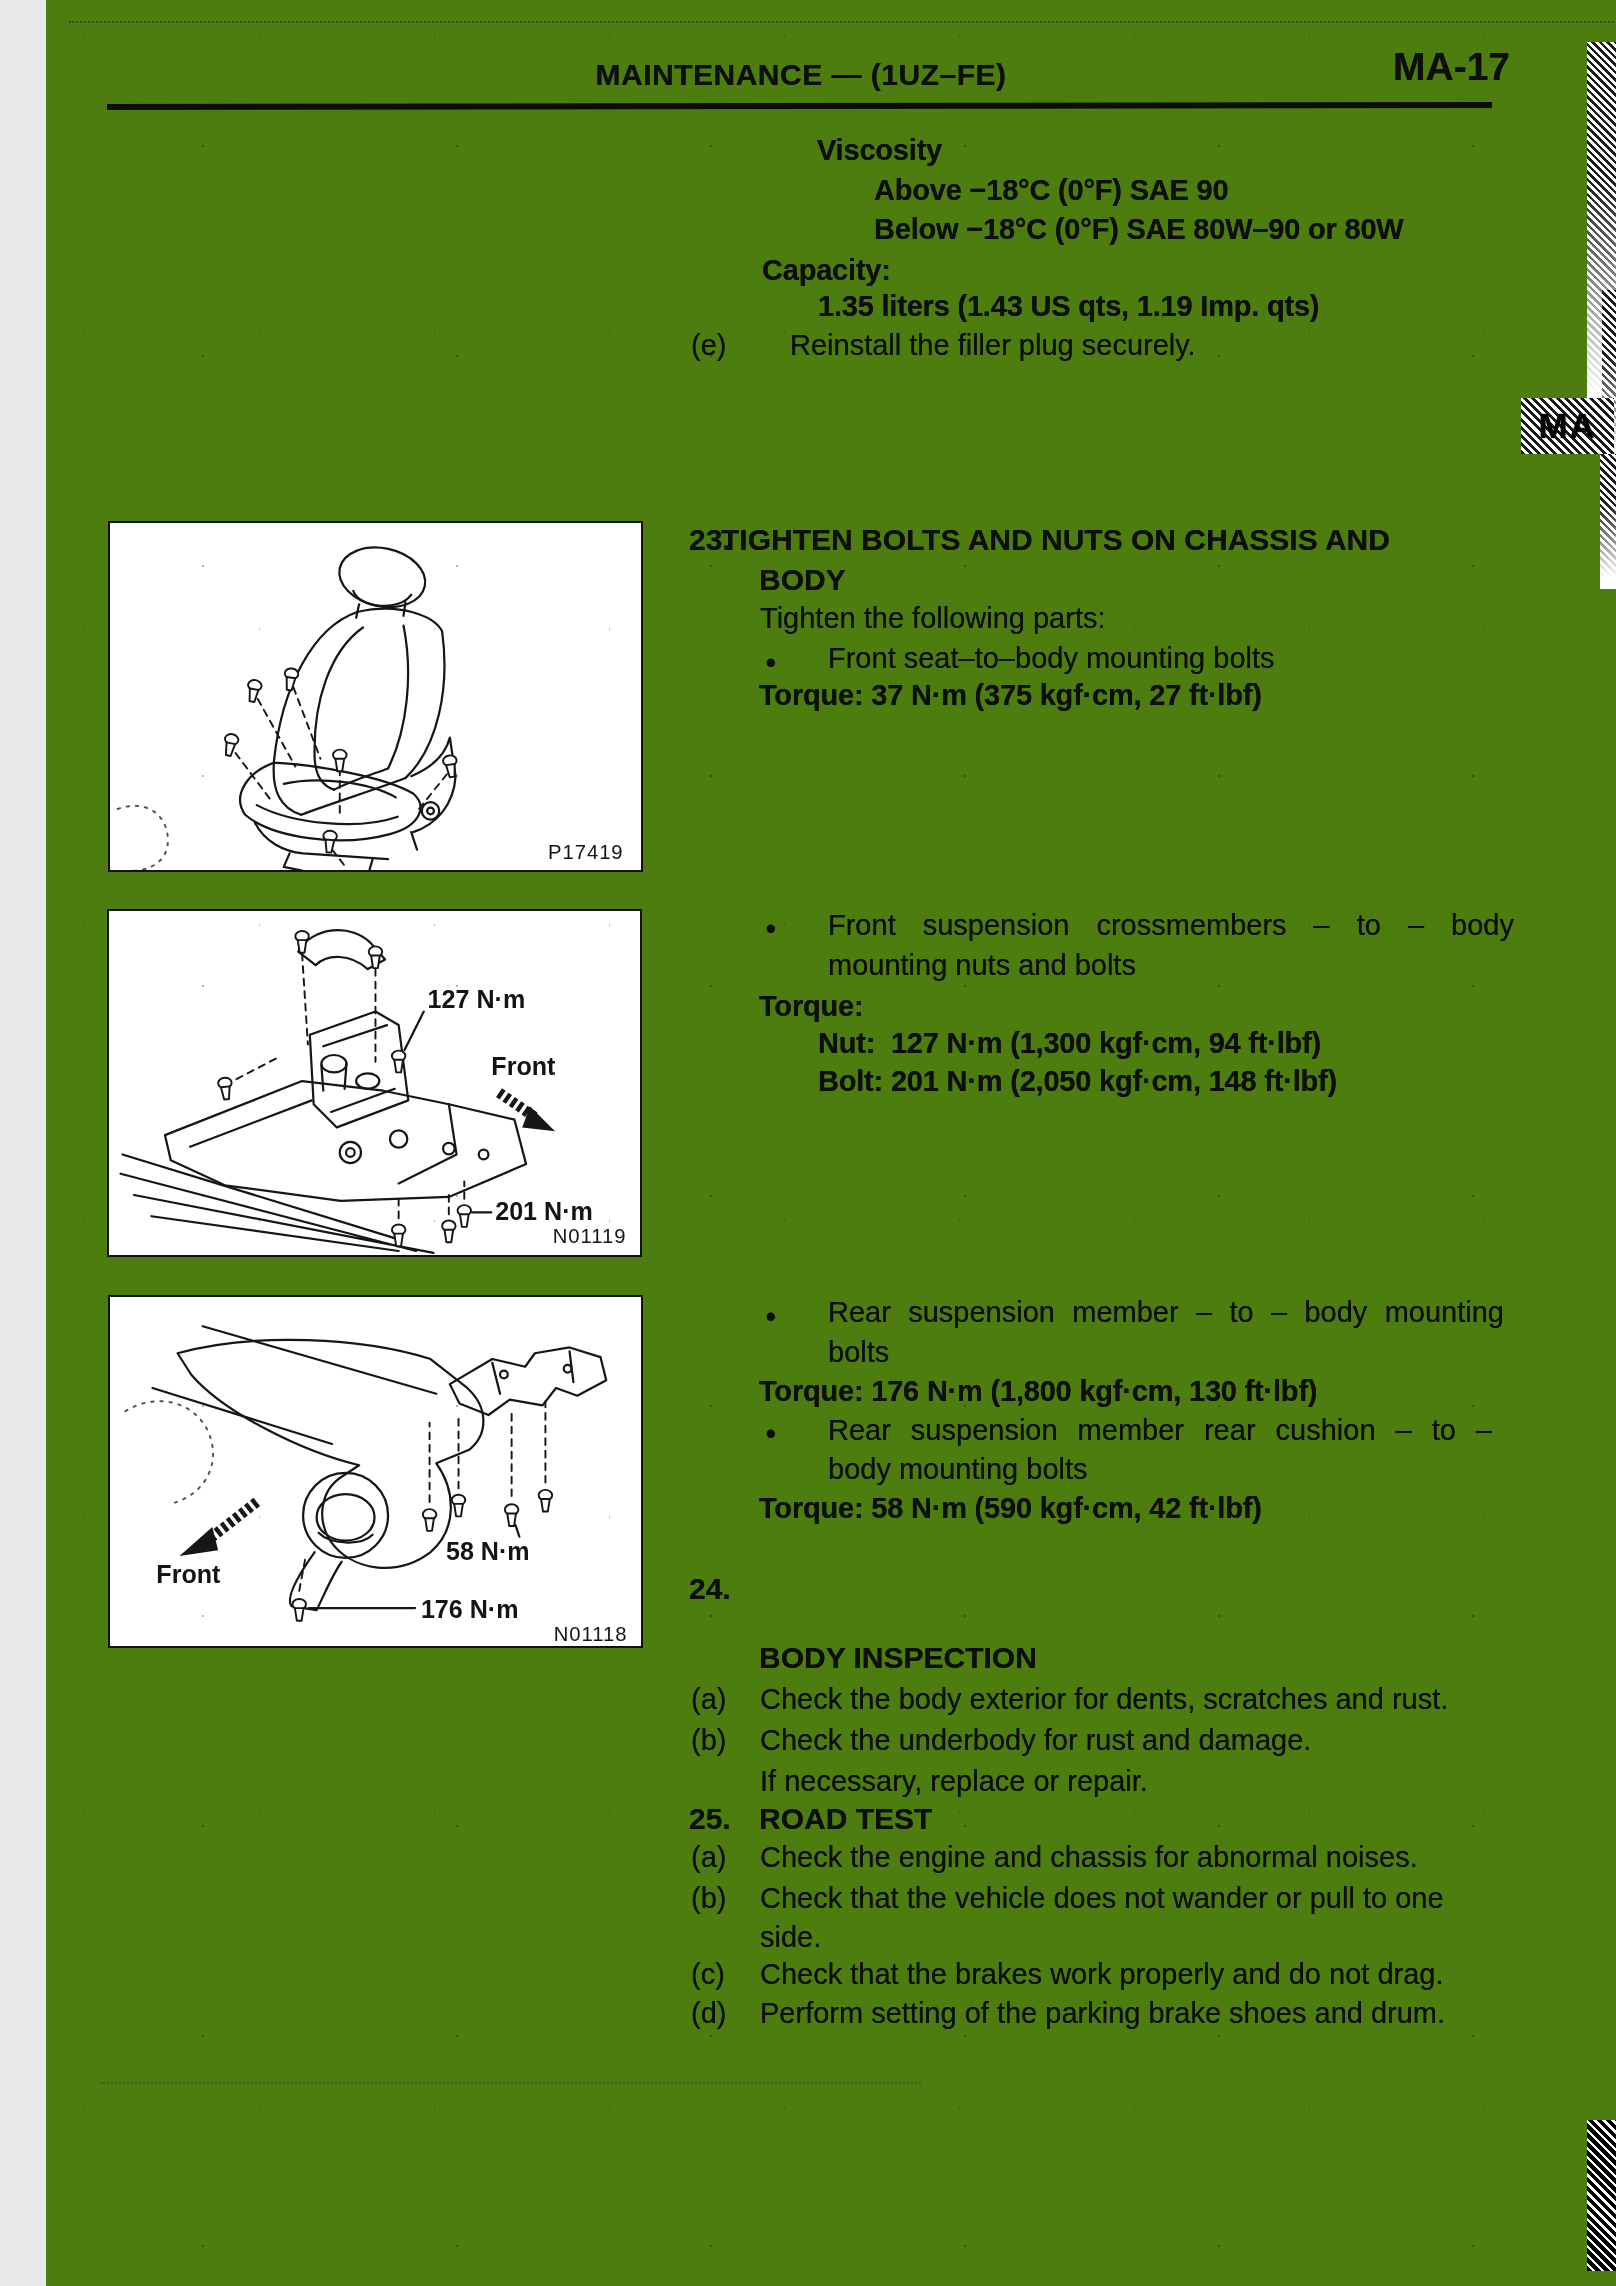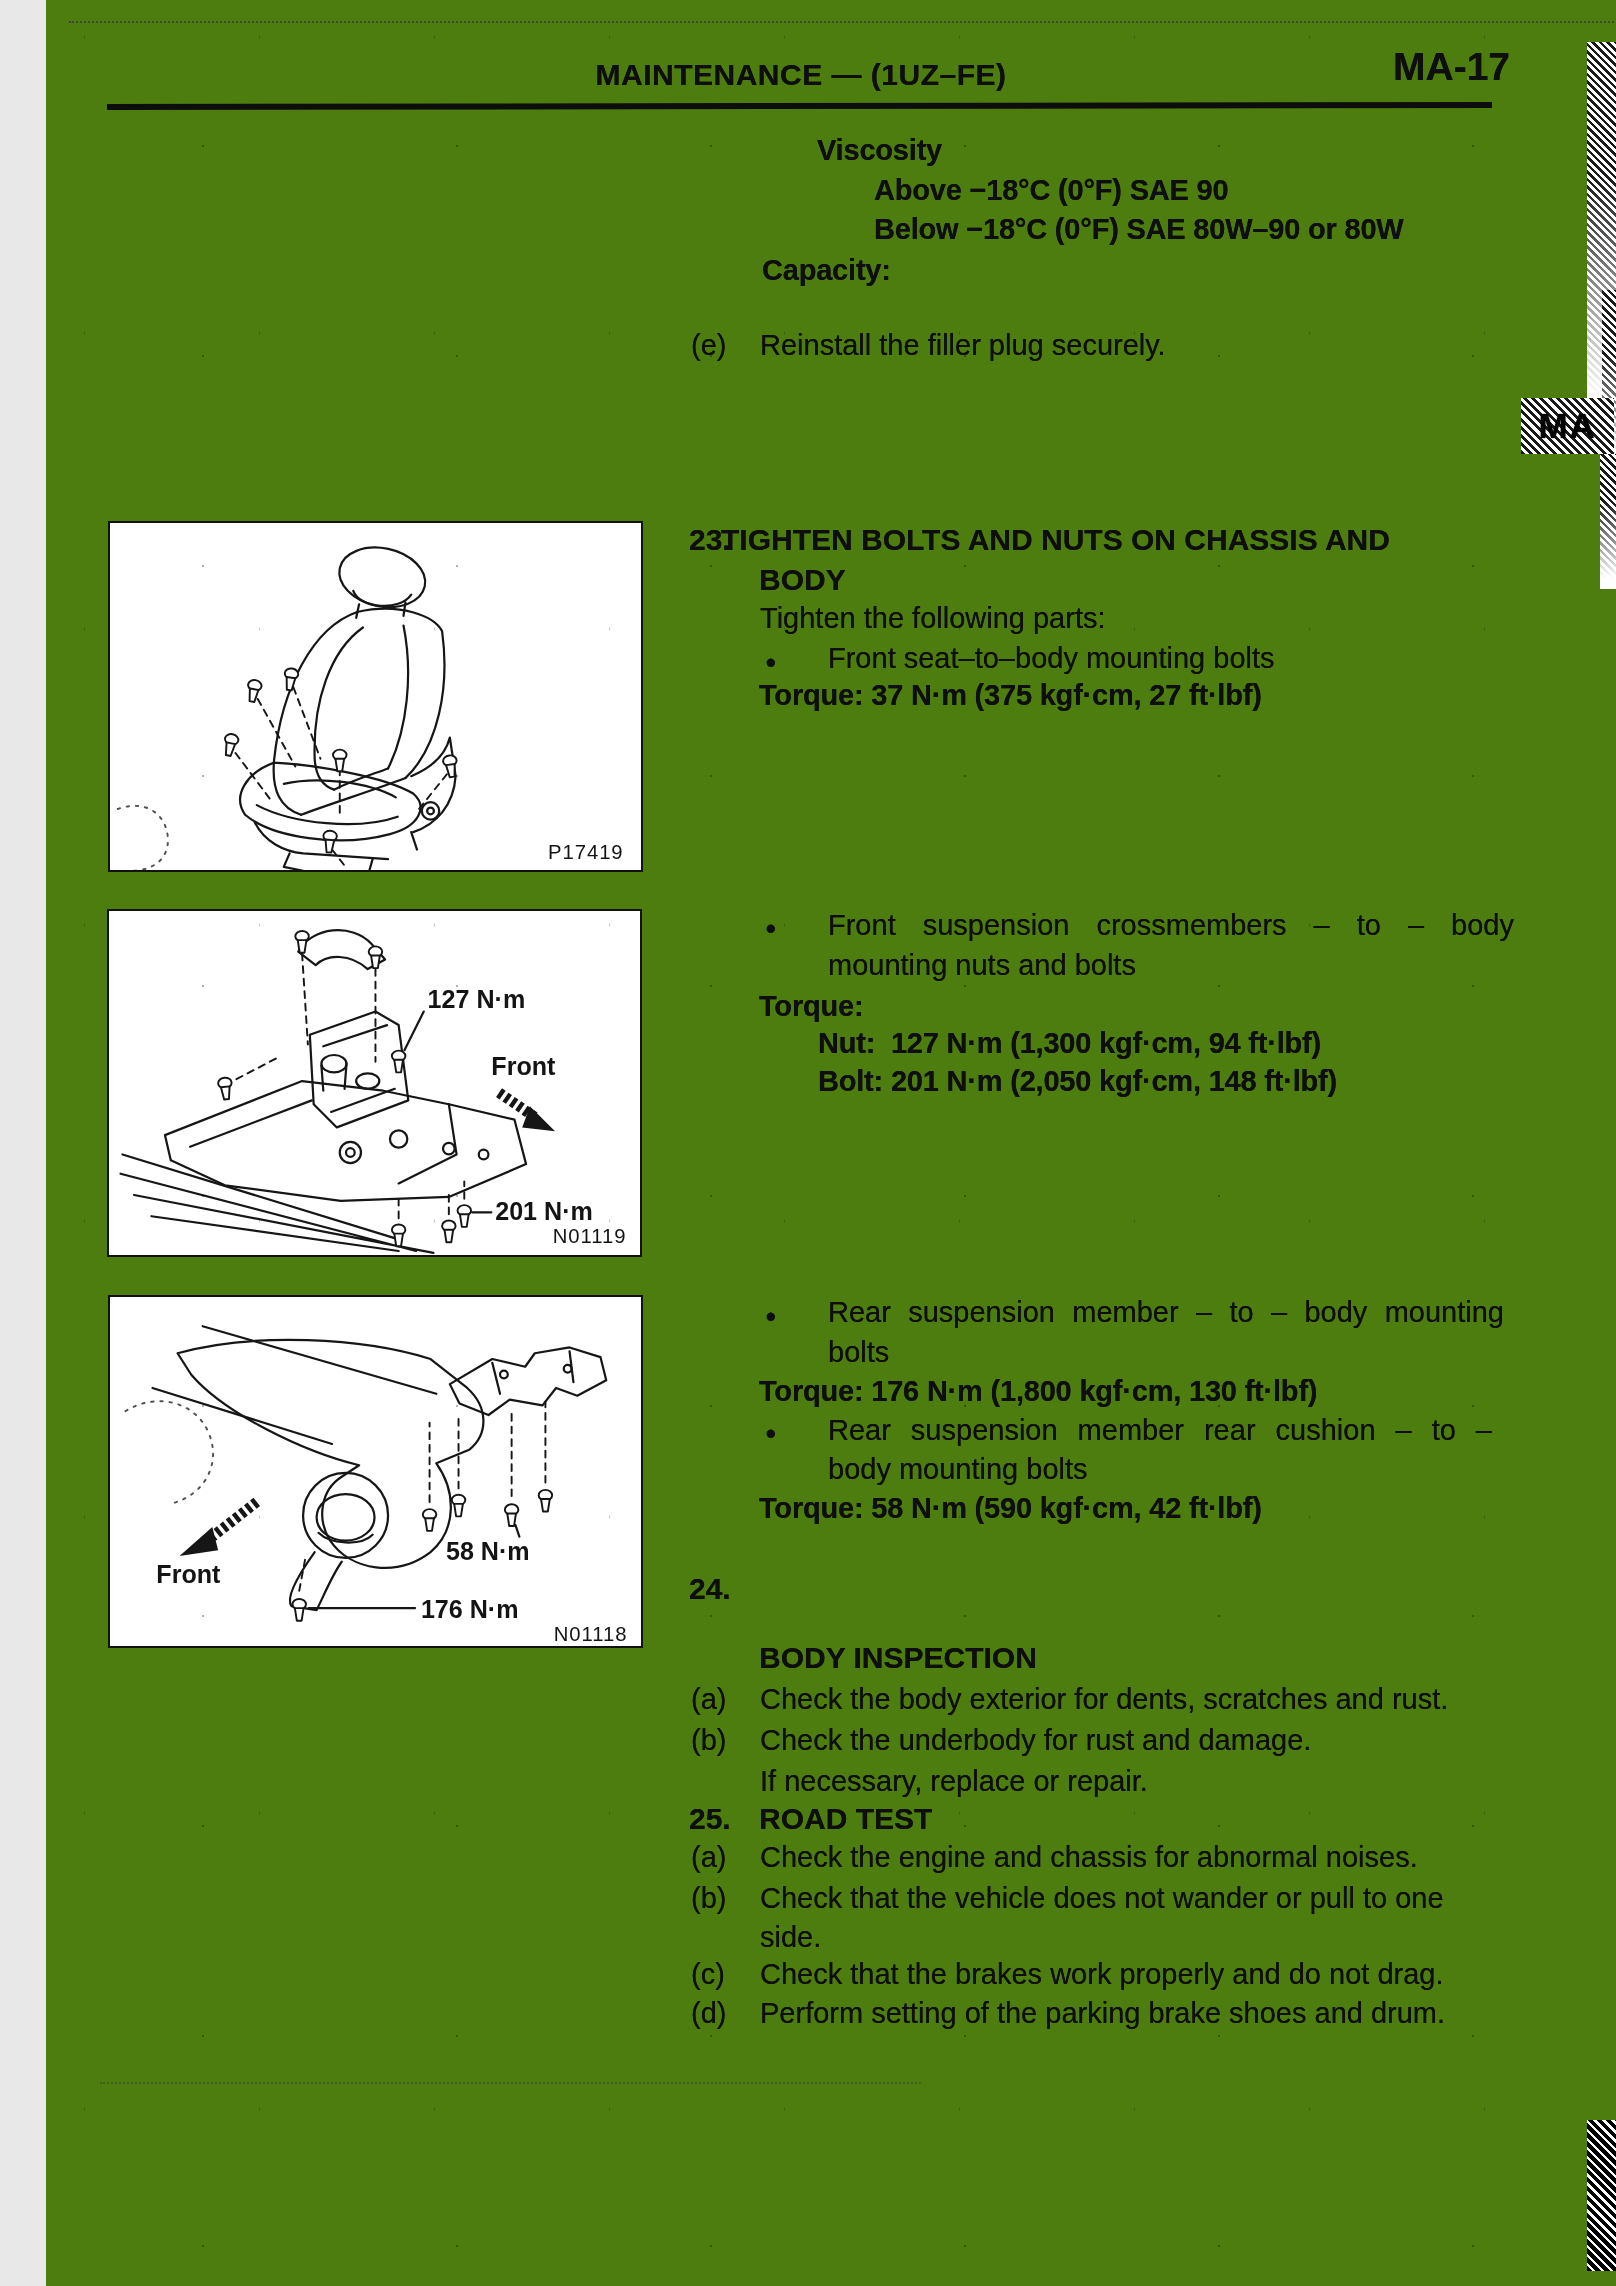--- a/index.html
+++ b/index.html
@@ -57,22 +57,23 @@
   <div class="t hd" style="left:1347px;top:50px;font-size:39px;">MA-17</div>
   <div class="rule" style="left:61px;top:103px;width:1385px;height:5.8px;transform:rotate(-.08deg);"></div>
   <div class="matab hatch" style="left:1475px;top:398px;width:93px;height:56px;">
     <span>MA</span>
   </div>
 
   <div class="t b" style="left:771px;top:134px;">Viscosity</div>
   <div class="t b" style="left:828px;top:174px;">Above −18°C (0°F) SAE 90</div>
   <div class="t b" style="left:828px;top:213px;">Below −18°C (0°F) SAE 80W–90 or 80W</div>
   <div class="t b" style="left:716px;top:254px;text-align:center;">Capacity:</div>
+  <div class="t b" style="left:772px;top:290px;">1.35 liters (1.43 US qts, 1.19 Imp. qts)</div>
   <div class="t" style="left:645px;top:329px;">(e)</div>
-  <div class="t" style="left:714px;top:329px;">Reinstall the filler plug securely.</div>
+  <div class="t" style="left:744px;top:329px;">Reinstall the filler plug securely.</div>
 
   <div class="t hd" style="left:643px;top:523px;">23.</div>
   <div class="t hd" style="left:675px;top:523px;">TIGHTEN BOLTS AND NUTS ON CHASSIS AND</div>
   <div class="t hd" style="left:713px;top:563px;">BODY</div>
   <div class="t" style="left:714px;top:602px;">Tighten the following parts:</div>
   <div class="t bullet" style="left:719px;top:645px;">●</div>
   <div class="t" style="left:782px;top:642px;">Front seat–to–body mounting bolts</div>
   <div class="t b" style="left:713px;top:679px;">Torque: 37 N·m (375 kgf·cm, 27 ft·lbf)</div>
 
   <div class="figbox" style="left:62px;top:521px;width:531px;height:347px;">

